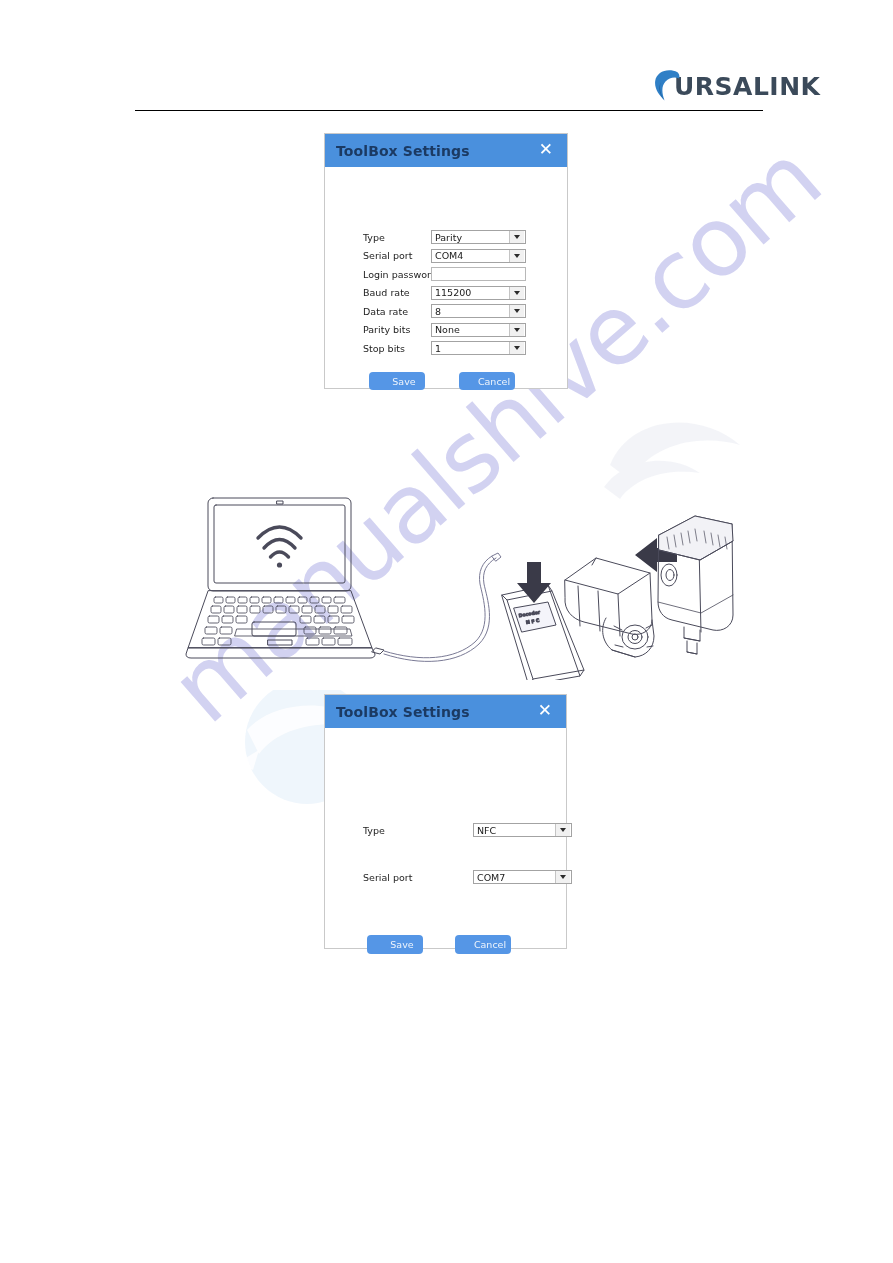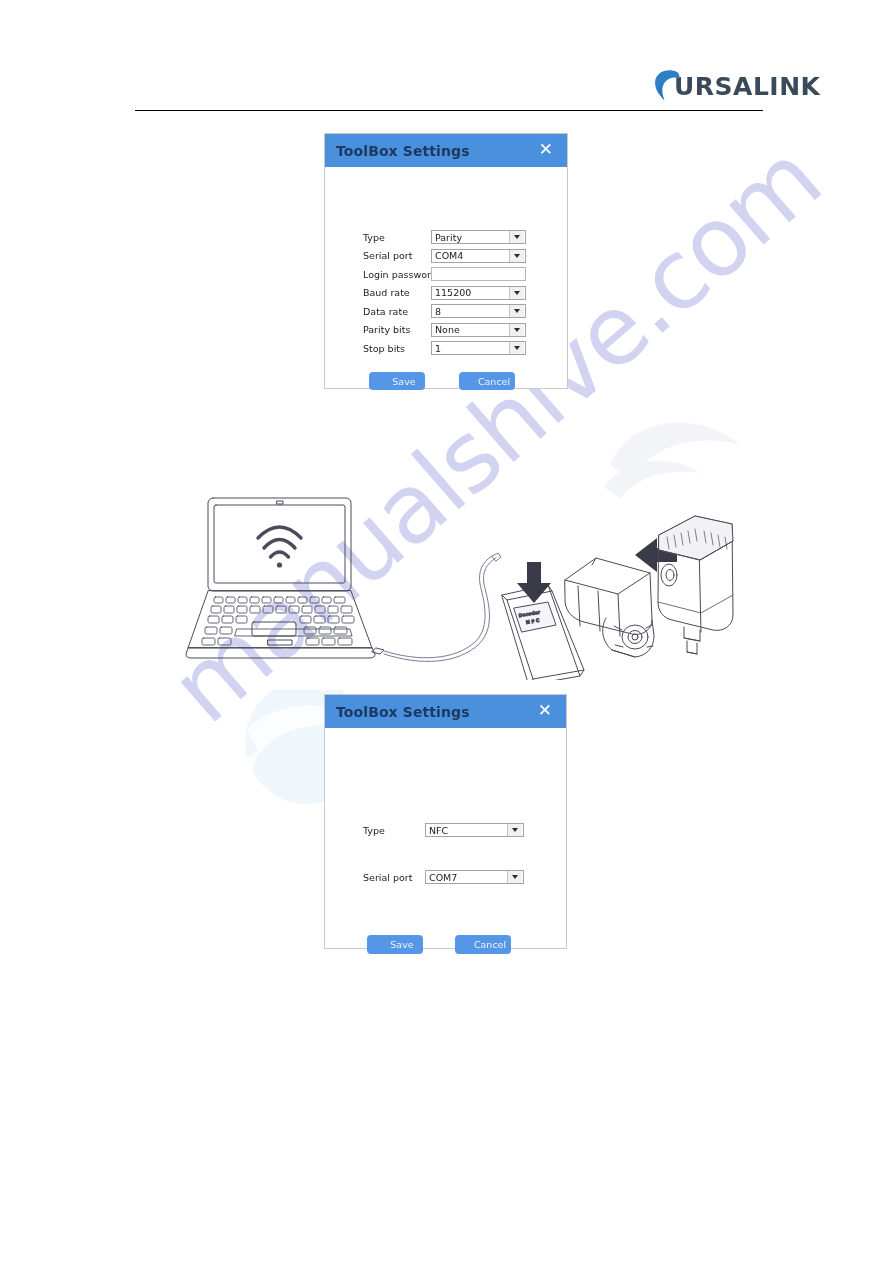--- a/index.html
+++ b/index.html
@@ -216,21 +216,21 @@
     width: 160px; display: flex; gap: 34px;
   }
   #dialog-general .btn { width: 56px; height: 18px; }
 
   
   #dialog-nfc { left: 324px; top: 694px; width: 243px; height: 255px; }
   #dialog-nfc .dialog-body { height: 220px; }
   #dialog-nfc .row-type { position: absolute; left: 38px; top: 93px; }
   #dialog-nfc .row-port { position: absolute; left: 38px; top: 140px; }
   #dialog-nfc .field-label { width: 62px; }
-  #dialog-nfc .field-control { width: 99px; }
+  #dialog-nfc .field-control { width: 99px; margin-left: 48px; }
   #dialog-nfc .btns {
     position: absolute; left: 42px; top: 207px;
     width: 170px; display: flex; gap: 32px;
   }
   #dialog-nfc .btn { width: 56px; height: 19px; }
 
   
   .illustration {
     position: absolute;
     left: 180px;

